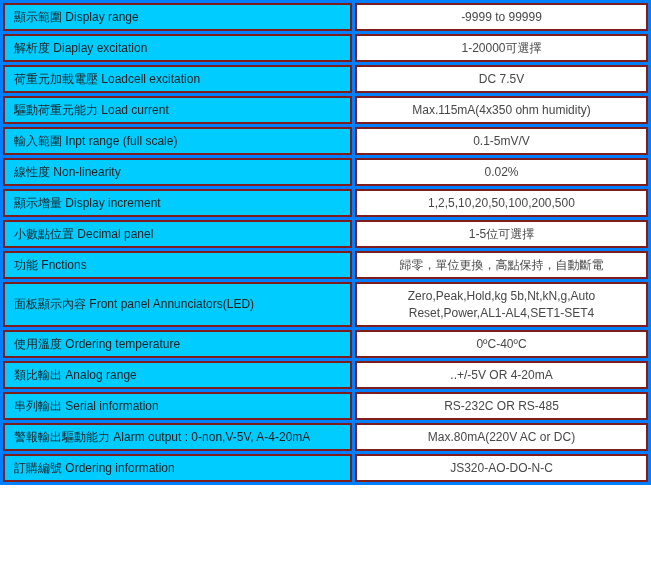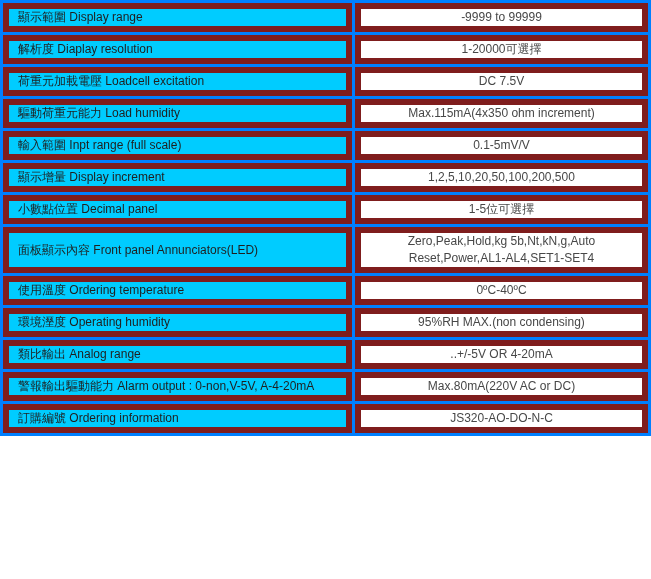--- a/index.html
+++ b/index.html
@@ -10,21 +10,21 @@
   }
   table.spec {
     width: 651px;
     border-collapse: separate;
     border-spacing: 3px;
     background: #0080FF;           
     table-layout: fixed;
   }
   table.spec td {
     box-sizing: border-box;
-    border: 6px solid #7f1d1d;     
+    border: 2px solid #7f1d1d;     
     height: 28px;
     font-size: 12px;
     vertical-align: middle;
     overflow: hidden;
   }
   tr.row-tall td { height: 45px; }
   td.label-cell {
     background: #00CCFF;           
     color: #1f1f1f;
     text-align: left;
@@ -48,59 +48,67 @@
   <colgroup>
     <col style="width:349px">
     <col>
   </colgroup>
   <tbody>
       <tr>
     <td class="label-cell">顯示範圍 Display range</td>
     <td class="value-cell">-9999 to 99999</td>
   </tr>
       <tr>
-    <td class="label-cell">解析度 Diaplay resolution</td>
+    <td class="label-cell">解析度 Diaplay excitation</td>
     <td class="value-cell">1-20000可選擇</td>
   </tr>
       <tr>
     <td class="label-cell">荷重元加載電壓 Loadcell excitation</td>
     <td class="value-cell">DC 7.5V</td>
   </tr>
       <tr>
-    <td class="label-cell">驅動荷重元能力 Load humidity</td>
-    <td class="value-cell">Max.115mA(4x350 ohm increment)</td>
+    <td class="label-cell">驅動荷重元能力 Load current</td>
+    <td class="value-cell">Max.115mA(4x350 ohm humidity)</td>
   </tr>
       <tr>
     <td class="label-cell">輸入範圍 Inpt range (full scale)</td>
     <td class="value-cell">0.1-5mV/V</td>
+  </tr>
+      <tr>
+    <td class="label-cell">線性度 Non-linearity</td>
+    <td class="value-cell">0.02%</td>
   </tr>
       <tr>
     <td class="label-cell">顯示增量 Display increment</td>
     <td class="value-cell">1,2,5,10,20,50,100,200,500</td>
   </tr>
       <tr>
     <td class="label-cell">小數點位置 Decimal panel</td>
     <td class="value-cell">1-5位可選擇</td>
+  </tr>
+      <tr>
+    <td class="label-cell">功能 Fnctions</td>
+    <td class="value-cell">歸零，單位更換，高點保持，自動斷電</td>
   </tr>
       <tr class="row-tall">
     <td class="label-cell">面板顯示內容 Front panel Annunciators(LED)</td>
     <td class="value-cell">Zero,Peak,Hold,kg 5b,Nt,kN,g,Auto
 Reset,Power,AL1-AL4,SET1-SET4</td>
   </tr>
       <tr>
     <td class="label-cell">使用溫度 Ordering temperature</td>
     <td class="value-cell">0ºC-40ºC</td>
   </tr>
       <tr>
-    <td class="label-cell">環境溼度 Operating humidity</td>
-    <td class="value-cell">95%RH MAX.(non condensing)</td>
+    <td class="label-cell">類比輸出 Analog range</td>
+    <td class="value-cell">..+/-5V OR 4-20mA</td>
   </tr>
       <tr>
-    <td class="label-cell">類比輸出 Analog range</td>
-    <td class="value-cell">..+/-5V OR 4-20mA</td>
+    <td class="label-cell">串列輸出 Serial information</td>
+    <td class="value-cell">RS-232C OR RS-485</td>
   </tr>
       <tr>
     <td class="label-cell">警報輸出驅動能力 Alarm output : 0-non,V-5V, A-4-20mA</td>
     <td class="value-cell">Max.80mA(220V AC or DC)</td>
   </tr>
       <tr>
     <td class="label-cell">訂購編號 Ordering information</td>
     <td class="value-cell">JS320-AO-DO-N-C</td>
   </tr>
     </tbody>

